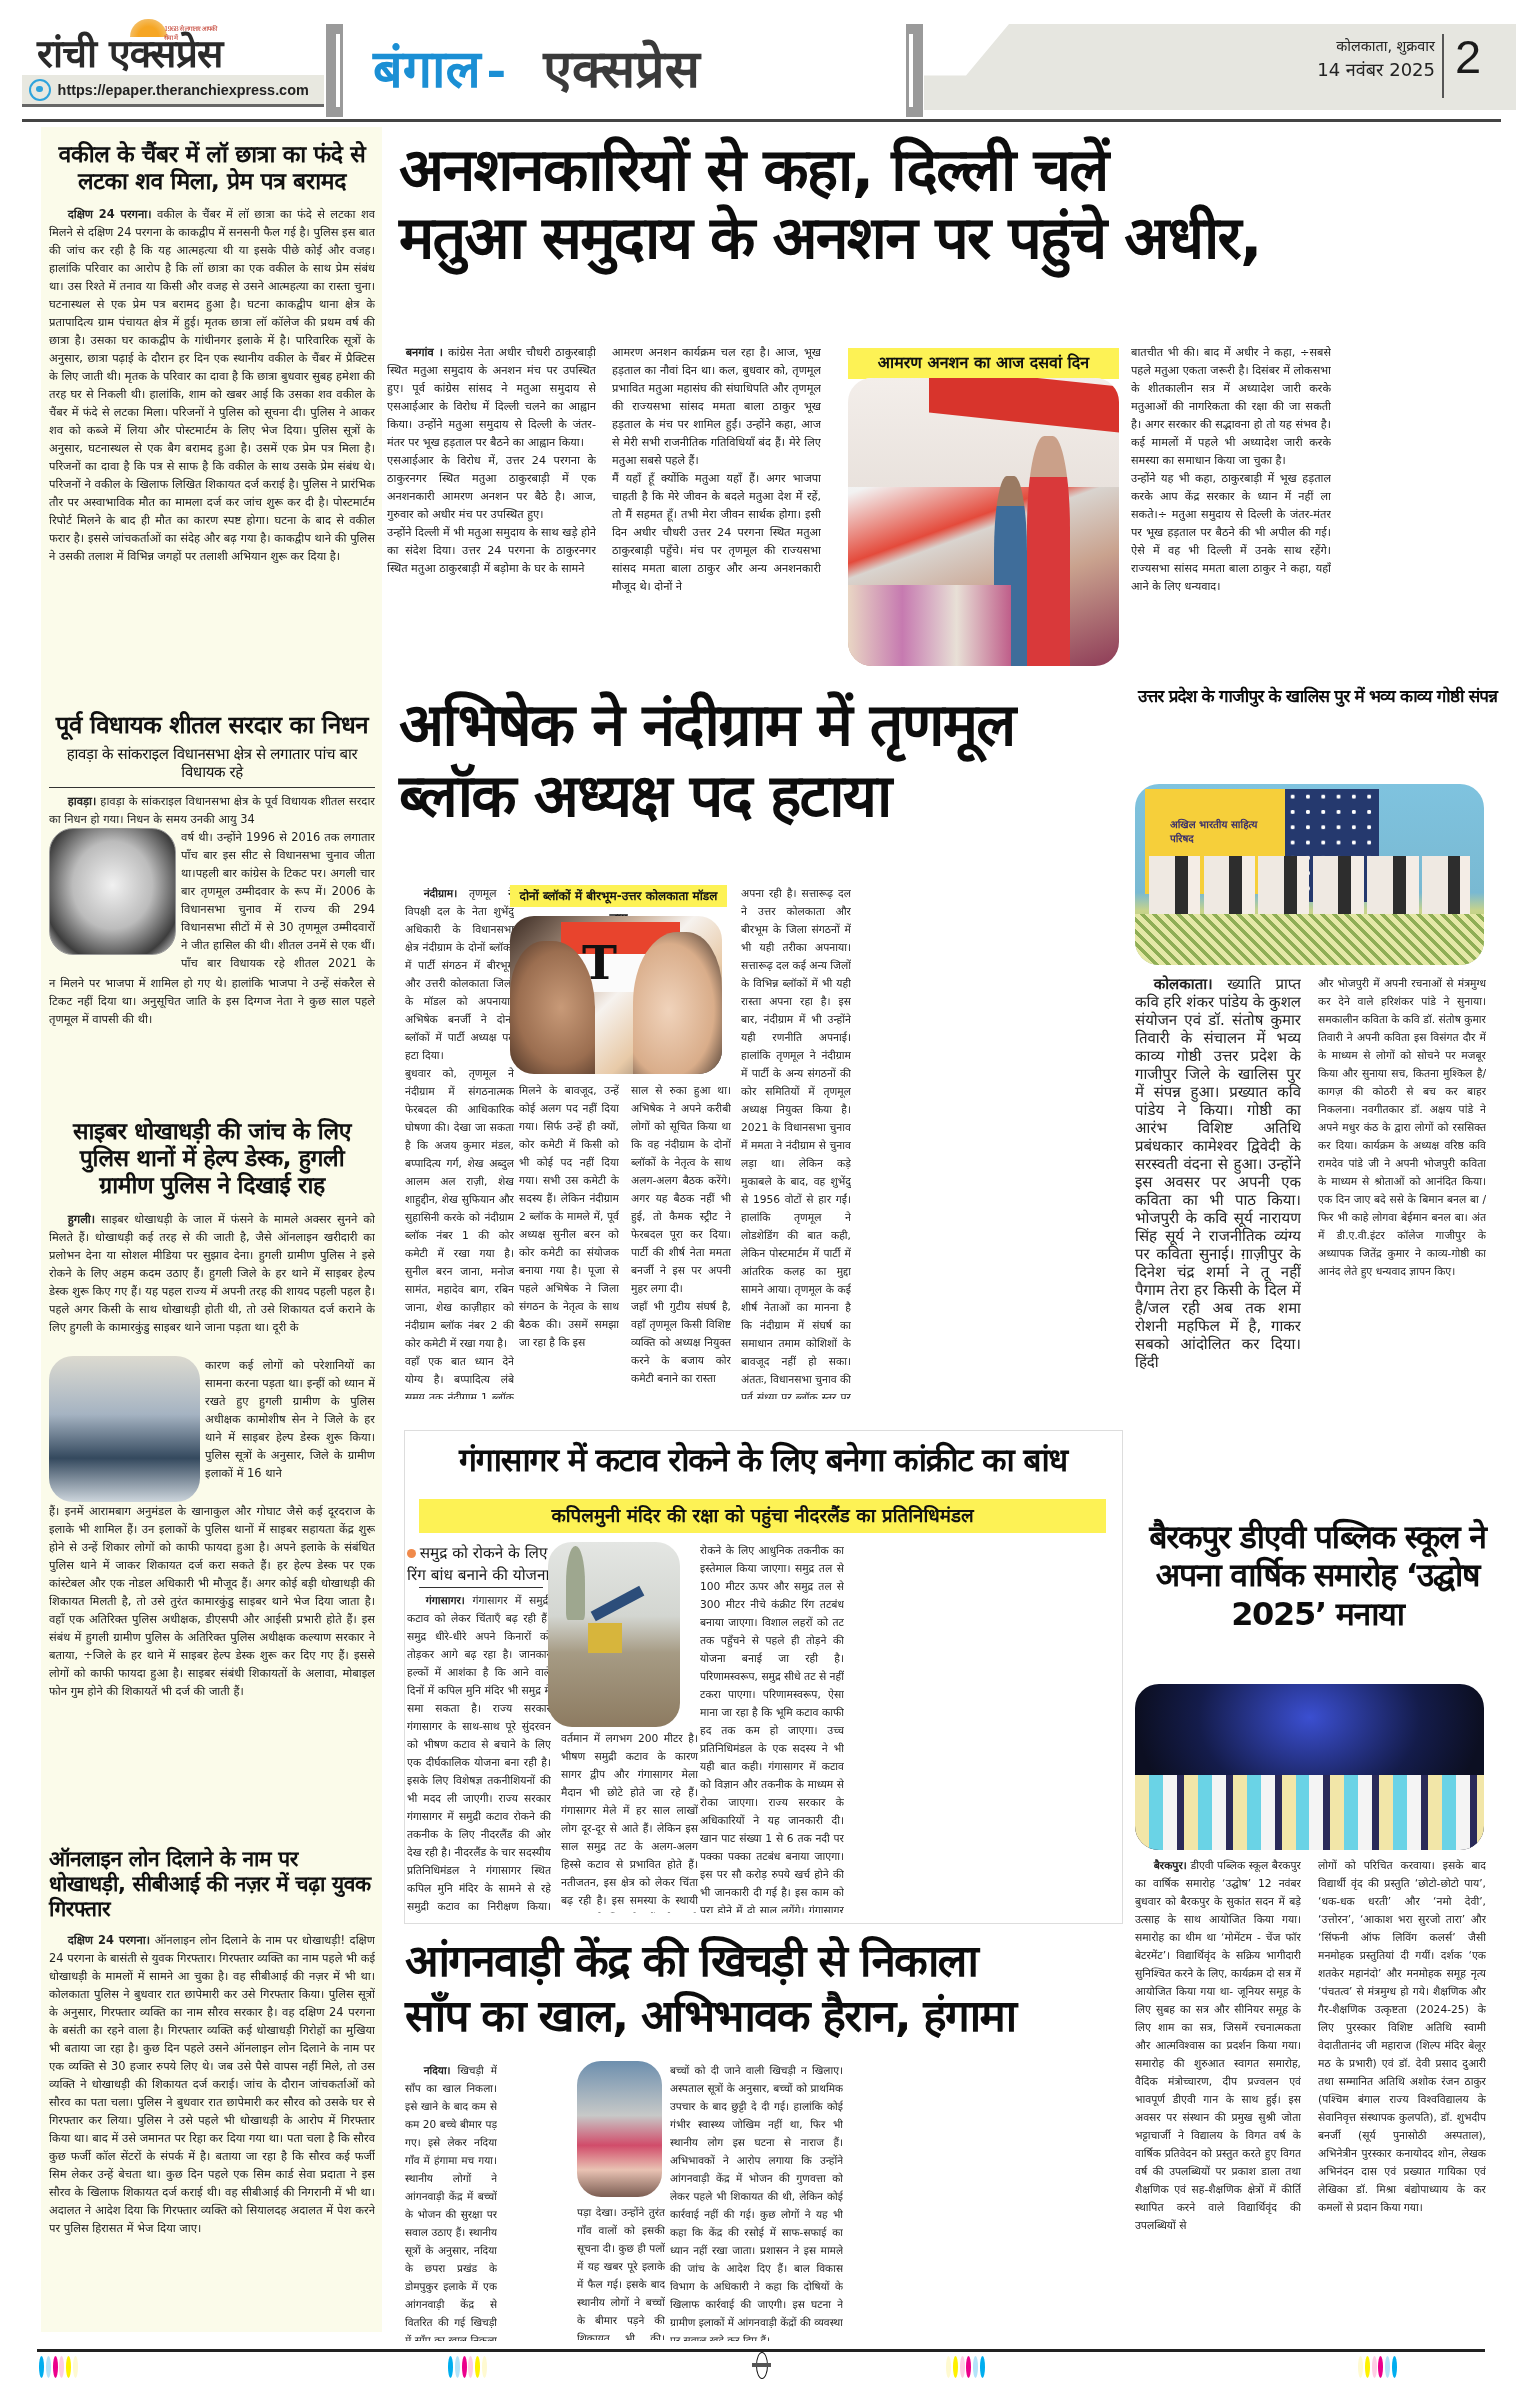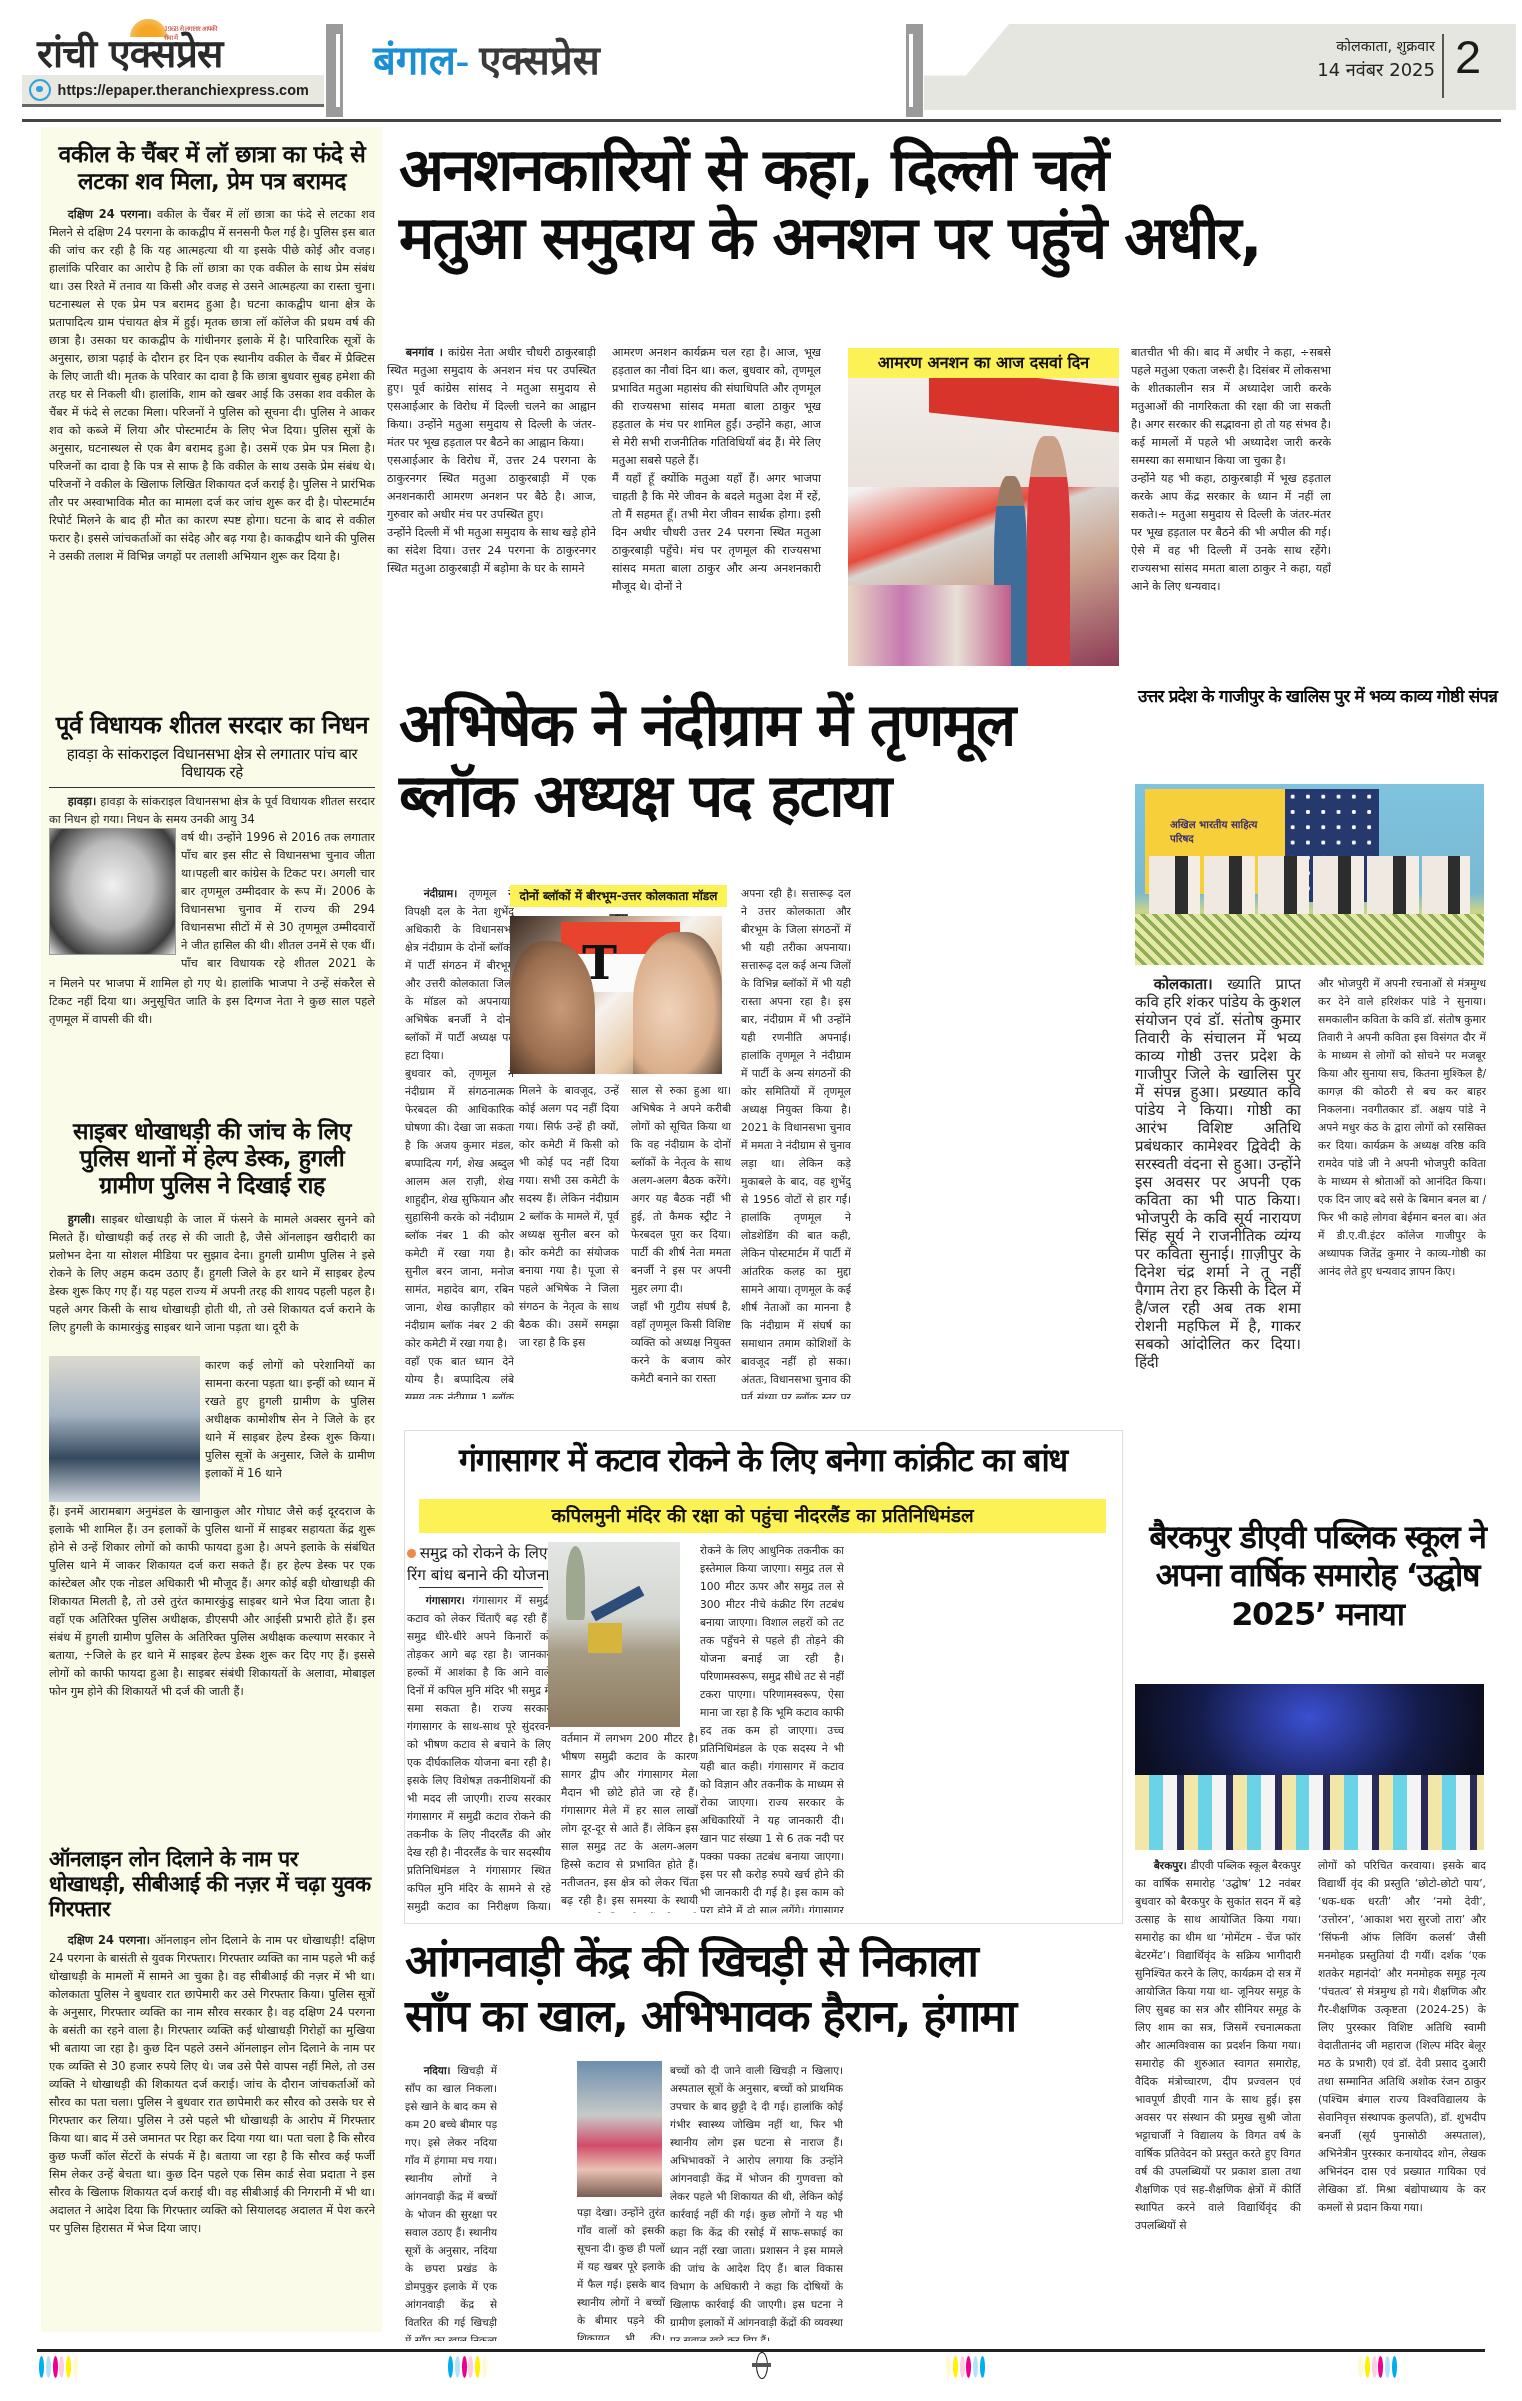--- a/index.html
+++ b/index.html
@@ -12,21 +12,21 @@
   .urlbar { left: 22px; top: 75px; width: 302px; height: 32px; background: #e8e8e0; display: flex; align-items: center; padding-left: 6.8px; border-bottom: 3.4px solid #666; }
   .urlbar .hand { width: 22px; height: 22px; border-radius: 50%; border: 2.5px solid #2ea3dc; margin-right: 6.8px; position: relative; }
   .urlbar .hand::after { content: ""; position: absolute; left: 5.1px; top: 5.1px; width: 6.8px; height: 6.8px; border-radius: 50%; background: #2ea3dc; }
   .urlbar span { font-family: "Liberation Sans", sans-serif; font-weight: bold; font-size: 14.4px; color: #222; }
   .bracket { top: 24px; width: 17px; height: 93px; background: #9a9a9a; }
   .bracket-l { left: 326px; }
   .bracket-r { left: 906px; }
   .bracket::after { content: ""; position: absolute; top: 10.2px; width: 3.4px; height: 73px; background: #fff; }
   .bracket-l::after { left: 10.2px; }
   .bracket-r::after { left: 3.4px; }
-  .section-title { left: 373px; top: 30.5px; font-family: Liberation Serif, serif; font-weight: bold; font-size: 40px; }
+  .section-title { left: 373px; top: 30.5px; font-family: Liberation Mono, monospace; font-weight: bold; font-size: 52px; }
   .section-title .blue { color: #1b8fd4; }
   .section-title .dark { color: #3a3a3a; }
   .dateplate { left: 924px; top: 24px; width: 592px; height: 86px; background: #e6e6e0; clip-path: polygon(85px 0, 100% 0, 100% 100%, 0 100%, 0 60%, 42px 60%); }
   .dateline { left: 1282px; top: 34px; text-align: right; font-size: 14.4px; color: #222; line-height: 24px; width: 153px; }
   .dateline .d2 { font-size: 18px; }
   .datesep { left: 1442px; top: 34px; width: 1.7px; height: 64px; background: #555; }
   .pageno { left: 1455px; top: 29px; font-size: 47px; color: #1a1a1a; font-family: "Liberation Sans", sans-serif; }
   .mast-rule { left: 22px; top: 119px; width: 1479px; height: 2.5px; background: #444; }
 
   
@@ -34,21 +34,21 @@
   .h-left { font-family: "DejaVu Sans", sans-serif; font-weight: bold; color: #111; text-align: center; line-height: 1.18; letter-spacing: -0.4px; }
   .body { font-size: 11.4px; line-height: 18px; text-align: justify; color: #222; }
   .body b { font-weight: bold; }
   .indent { text-indent: 18.7px; }
   .rule { height: 1.7px; background: #333; }
 
   
   .h1 { font-family: "DejaVu Sans", sans-serif; font-weight: bold; color: #0d0d0d; letter-spacing: -1.7px; line-height: 1.15; }
   .col-text { font-size: 11.2px; line-height: 18px; text-align: justify; color: #222; }
   .yellow-cap { background: #fdf255; font-weight: bold; color: #111; text-align: center; }
-  .photo { background: #777; overflow: hidden; position: absolute; }
+  .photo { background: #777; overflow: hidden; position: absolute; border-radius: 24px; }
   .ph-rally { background: linear-gradient(160deg, #ffffff 0%, #f2f2f2 30%, #e44a3b 48%, #d9d4cf 52%, #c9a28e 70%, #8e3b57 100%); }
   .ph-rally .banner { position: absolute; left: 0; top: 0; width: 100%; height: 38%; background: linear-gradient(180deg, #f3eeea 0%, #e9e2dd 100%); }
   .ph-rally .redband { position: absolute; left: 30%; top: 0; width: 80%; height: 16%; background: #d8342c; transform: skewY(6deg); }
   .ph-rally .person { position: absolute; right: 18%; top: 20%; width: 16%; height: 80%; background: linear-gradient(#caa089 0 18%, #d9393a 18% 100%); border-radius: 40% 40% 0 0; }
   .ph-rally .person2 { position: absolute; right: 34%; top: 34%; width: 12%; height: 66%; background: linear-gradient(#9a7a62 0 16%, #3f6d9a 16% 100%); border-radius: 40% 40% 0 0; }
   .ph-rally .crowd { position: absolute; left: 0; bottom: 0; width: 60%; height: 28%; background: linear-gradient(90deg, #e9d6c4, #c67ab0, #e8e0d6, #bf5e8a); }
   .ph-tmc { background: linear-gradient(135deg, #3a2a22 0%, #cbb19c 35%, #f6f2ee 50%, #e8caa8 70%, #2b2421 100%); }
   .ph-tmc .flag { position: absolute; left: 24%; top: 4%; width: 56%; height: 44%; background: linear-gradient(180deg, #e8442d 0 45%, #fbfbfb 45% 100%); }
   .ph-tmc .T { position: absolute; left: 34%; top: 12%; font-size: 47px; font-family: "DejaVu Serif", serif; color: #111; font-weight: bold; }
   .ph-tmc .face1 { position: absolute; left: 0; top: 16%; width: 40%; height: 84%; background: radial-gradient(ellipse at 60% 50%, #c89a78 0%, #9b6e50 60%, #4a3326 100%); border-radius: 40% 50% 0 0; }

